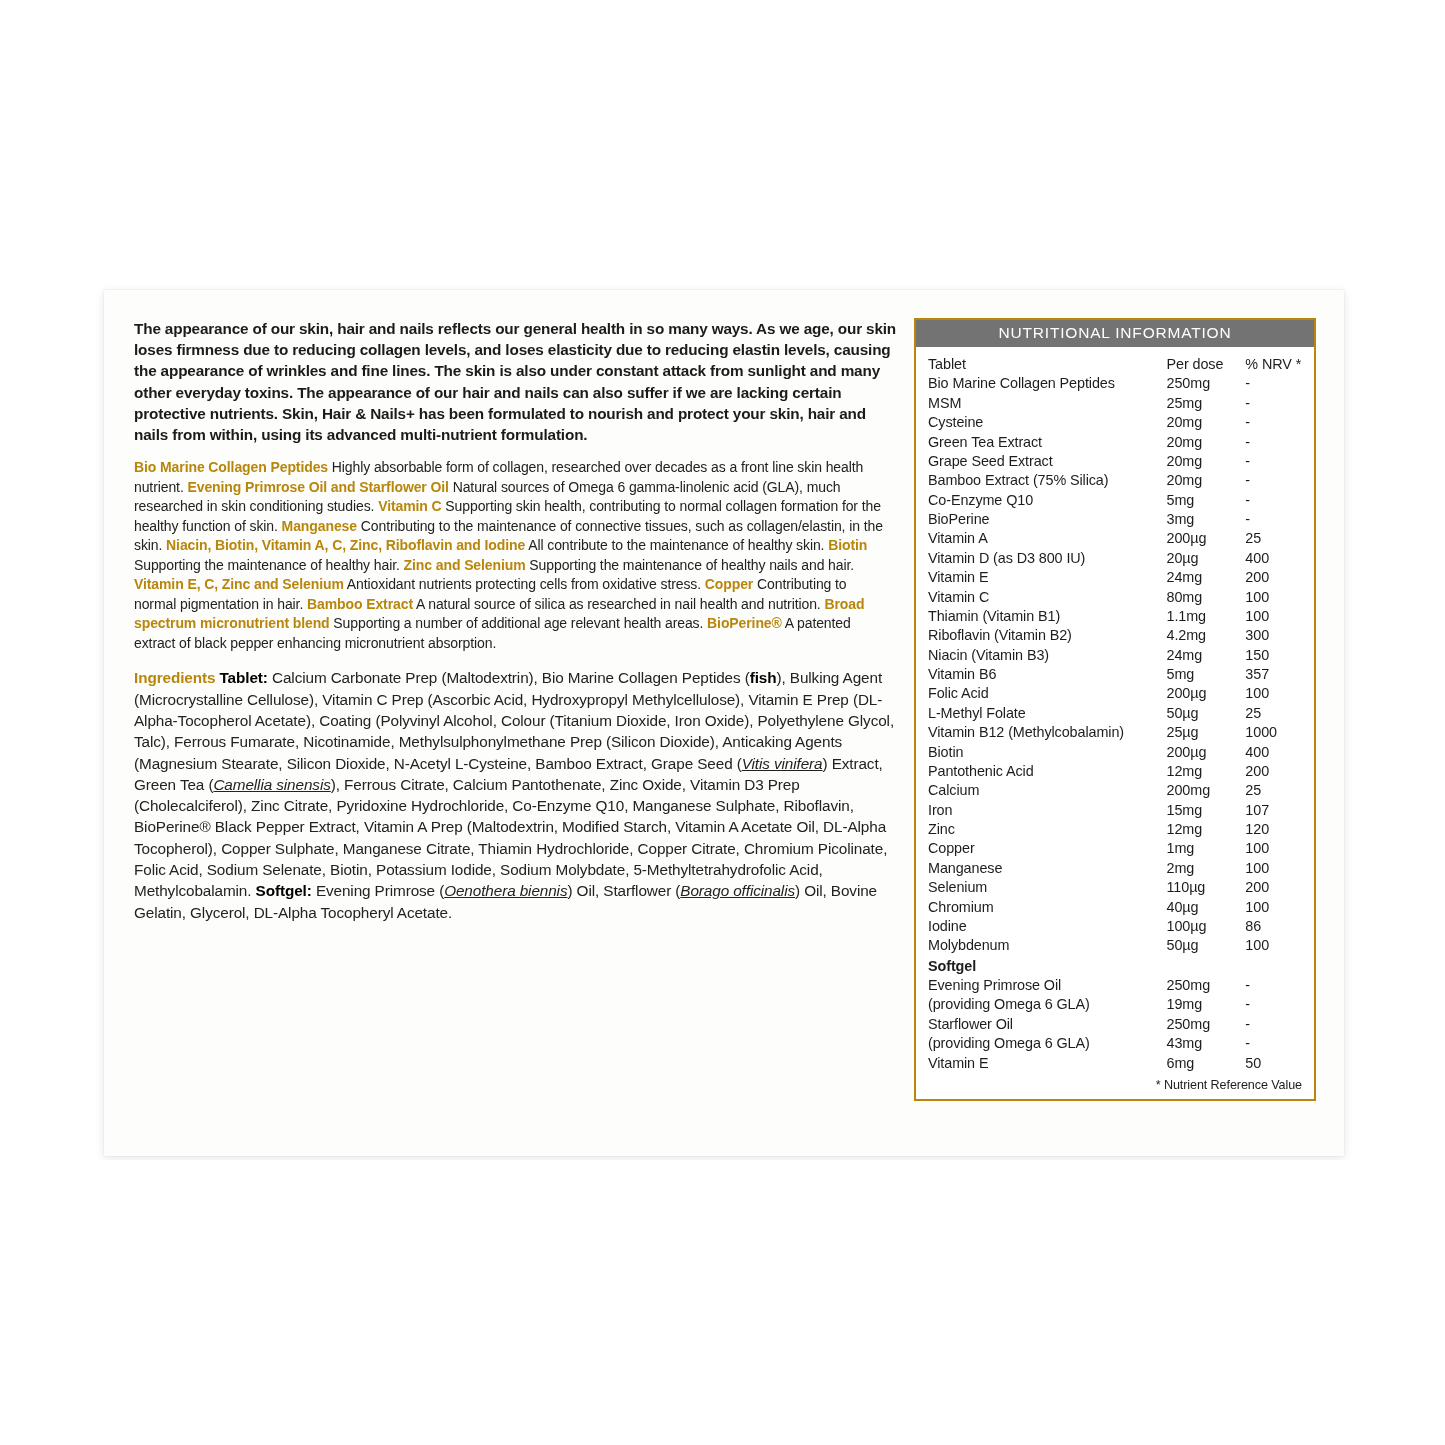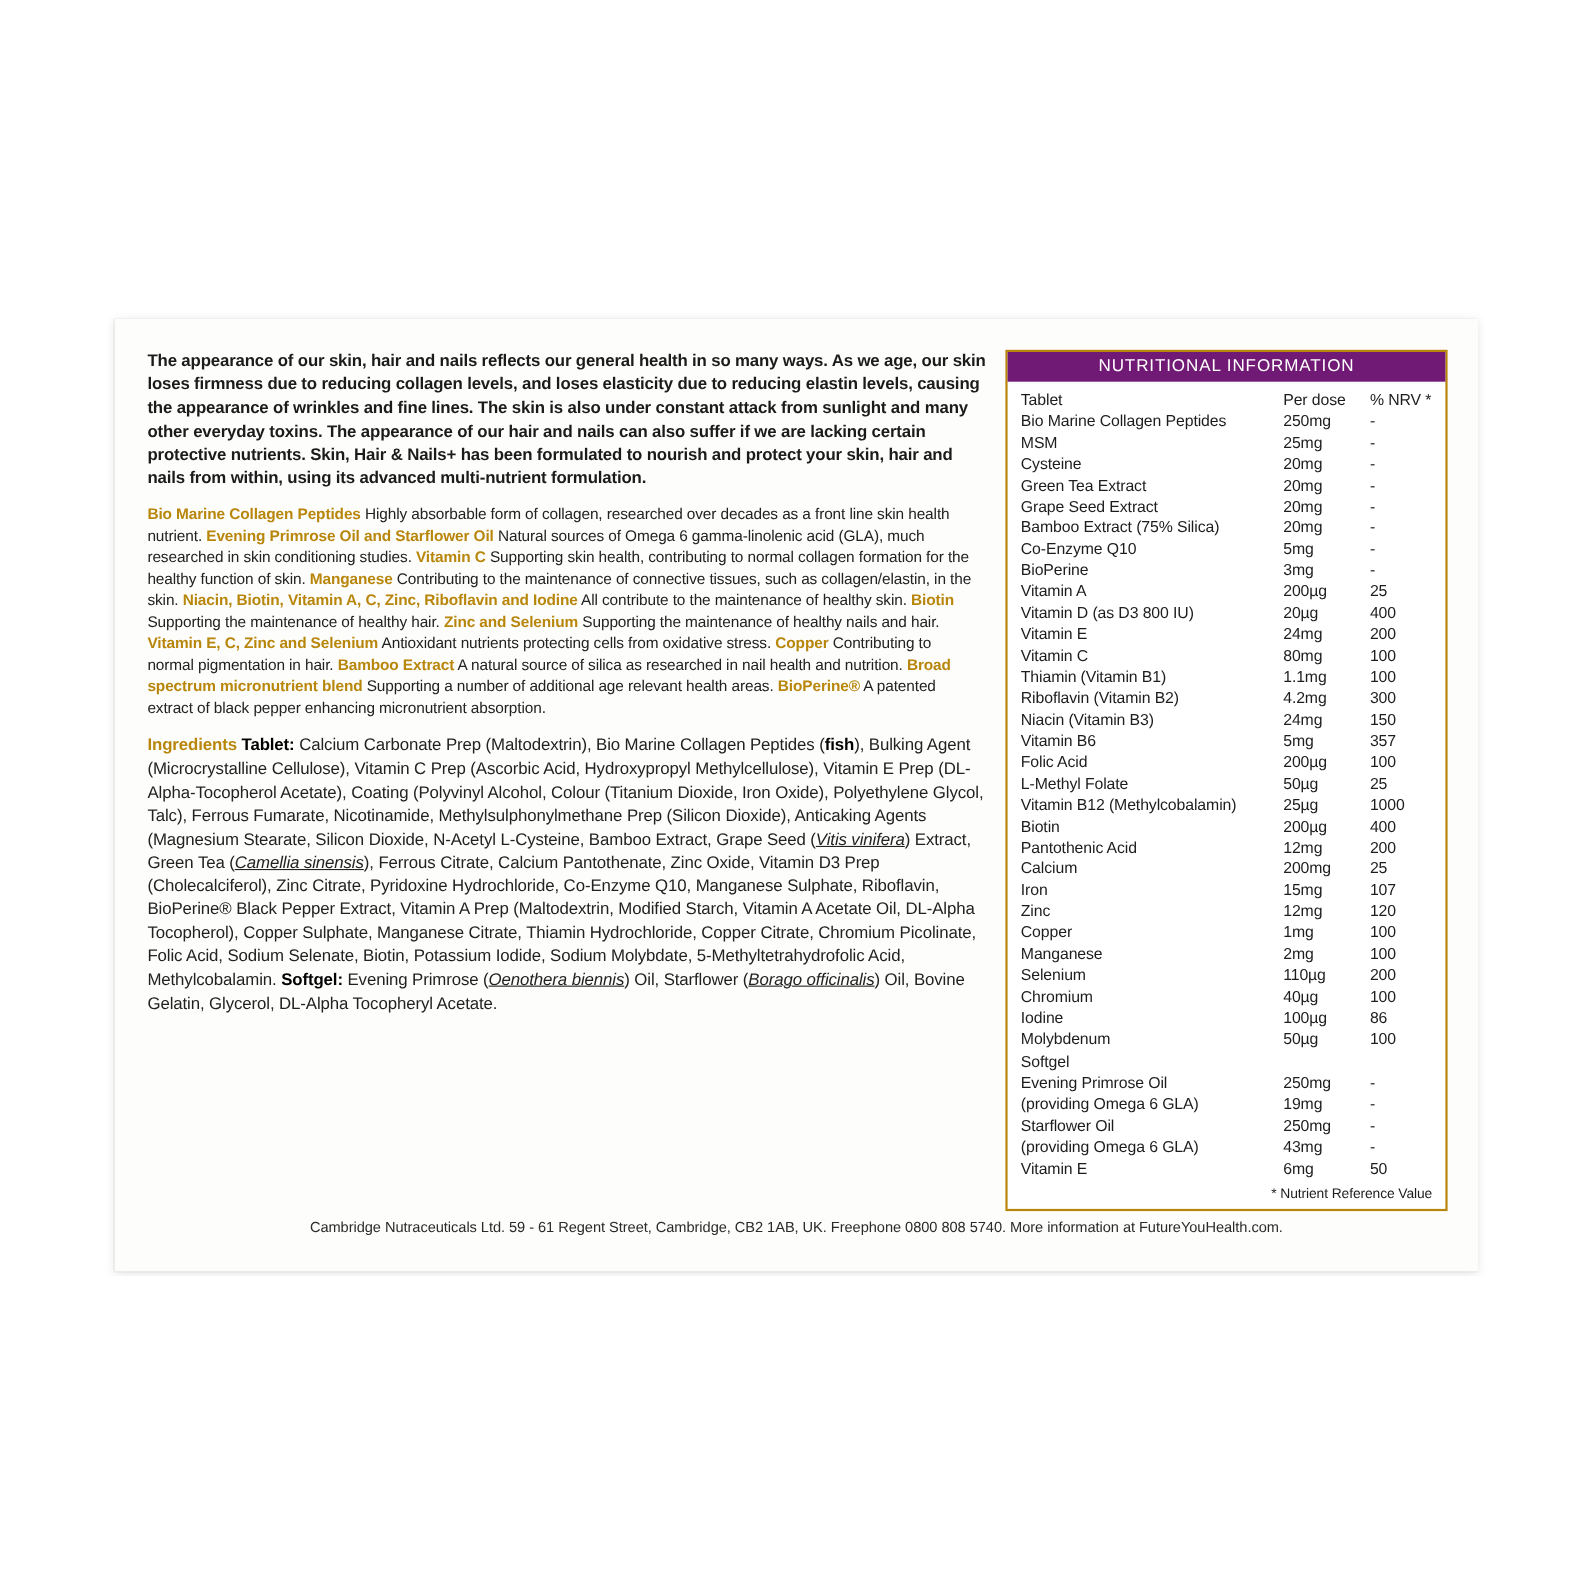--- a/index.html
+++ b/index.html
@@ -77,21 +77,21 @@
   .nutri {
     position: absolute;
     left: 810px;
     top: 28px;
     width: 402px;
     border: 2px solid #b8860b;
     background: #ffffff;
     box-sizing: border-box;
   }
   .nutri-title {
-    background: #701a75;
+    background: #737373;
     color: #ffffff;
     text-align: center;
     font-size: 15.5px;
     letter-spacing: 0.8px;
     padding: 4px 0 5px 0;
   }
   .nutri-body {
     padding: 8px 10px 4px 12px;
   }
   table.nt {
@@ -104,21 +104,21 @@
   table.nt td {
     padding: 0;
     line-height: 1.345;
     vertical-align: top;
     white-space: nowrap;
   }
   table.nt td.name { width: 236px; }
   table.nt td.dose { width: 78px; }
   table.nt td.nrv  { width: 58px; }
   tr.section td {
-    font-weight: normal;
+    font-weight: bold;
     padding-top: 1px;
     margin-top: 12px;
   }
   tr.header td {
     font-weight: normal;
   }
   tr.header td.dose, tr.header td.nrv {
     font-weight: normal;
   }
   .nrv-note {
@@ -344,17 +344,16 @@
                   <td class="name">Vitamin E</td>
                   <td class="dose">6mg</td>
                   <td class="nrv">50</td>
                 </tr>
               </tbody>
           </table>
           <div class="nrv-note">* Nutrient Reference Value</div>
         </div>
       </div>
 
-      <div class="footer">Cambridge Nutraceuticals Ltd. 59 - 61 Regent Street, Cambridge, CB2 1AB, UK. Freephone 0800 808 5740. More information at FutureYouHealth.com.</div>
 
     </div>
   </div>
 </div>
 
 </body></html>

